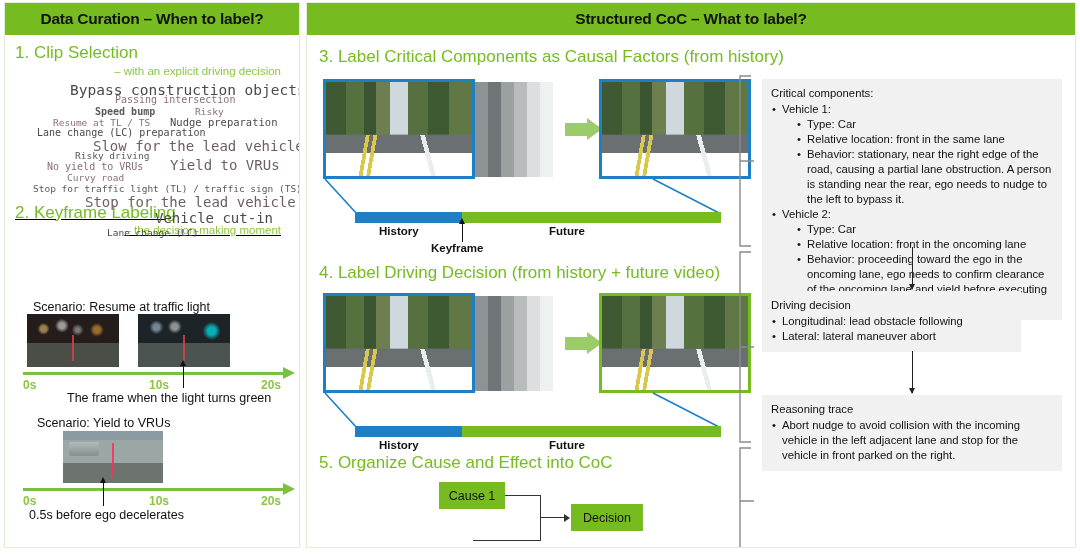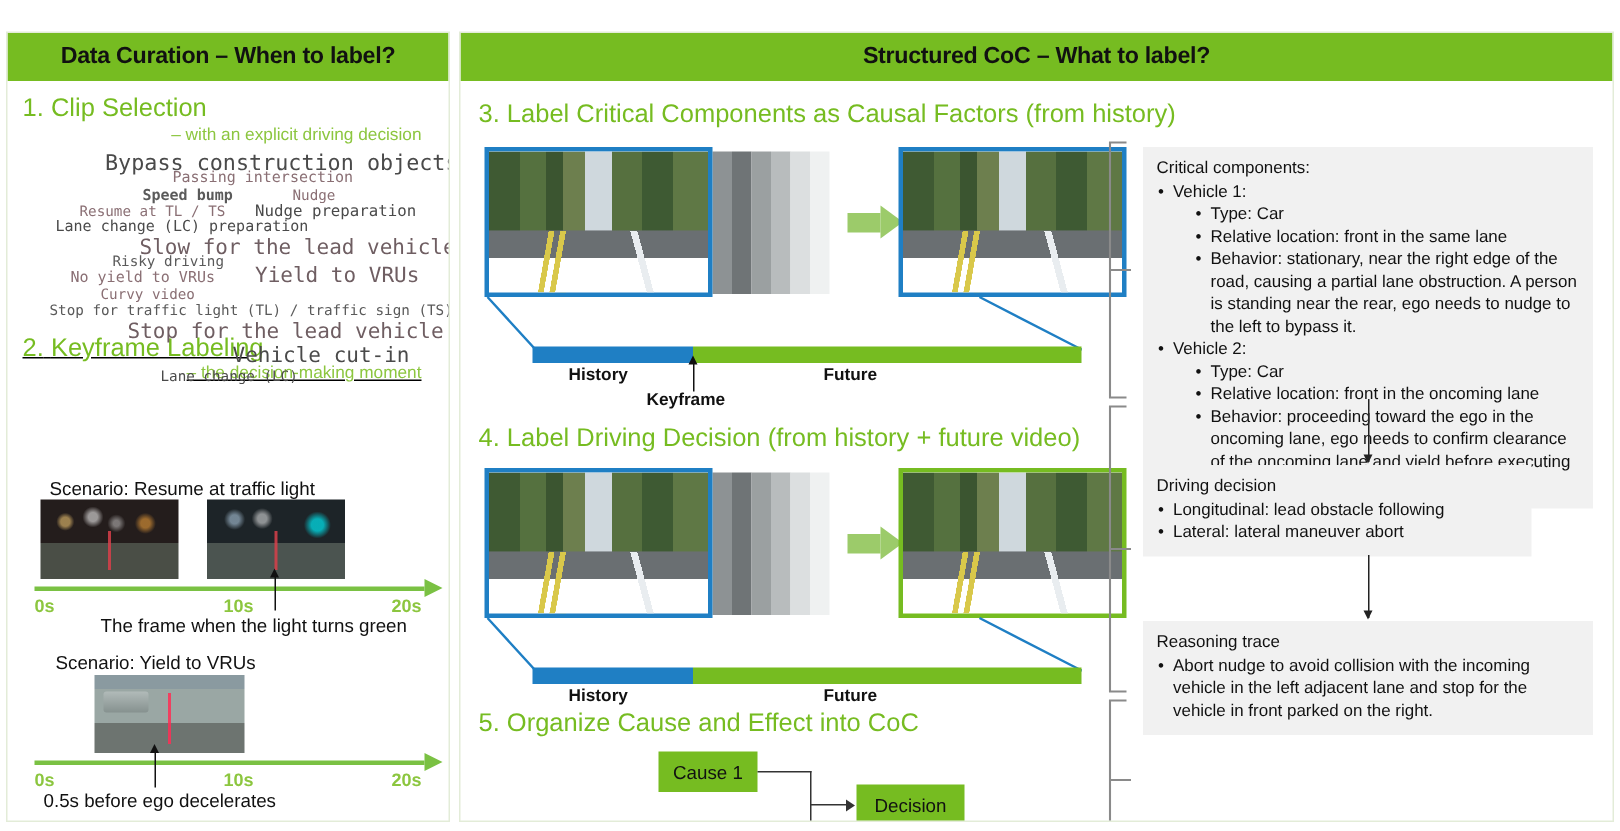--- a/index.html
+++ b/index.html
@@ -2,21 +2,21 @@
 <html><head>
 <meta charset="utf-8">
 <style>
   * { box-sizing: border-box; margin:0; padding:0; }
   html,body{ background:#ffffff; }
   body{
     width:1080px; height:554px;
     font-family:"Liberation Sans", sans-serif;
     position:relative; overflow:hidden;
   }
-  .slide{ position:absolute; inset:0; display:flex; gap:6px; padding:21px 4px 6px 4px; }
+  .slide{ position:absolute; inset:0; display:flex; gap:6px; padding:2px 4px 6px 4px; }
 
   .panel{
     border:1px solid #e3ecd8;
     background:#fff;
     position:relative;
     overflow:hidden;
   }
   .panel-left{ width:296px; flex:0 0 296px; }
   .panel-right{ flex:1 1 auto; }
 
@@ -204,29 +204,29 @@
     <div style="padding:8px 10px 0 10px;">
       <div class="section-title">
         <span class="num">1.</span>
         <span>Clip Selection</span>
       </div>
       <div class="subtitle">– with an explicit driving decision</div>
       <div class="wordcloud" id="wordcloud">
           <span style="left: 55px; top: 0px; font-size: 14.5px; color: rgb(74, 74, 74);">Bypass construction objects</span>
           <span style="left: 100px; top: 12px; font-size: 10px; color: rgb(138, 111, 116);">Passing intersection</span>
           <span style="left: 80px; top: 24px; font-size: 10px; color: rgb(90, 90, 90); font-weight: bold;">Speed bump</span>
-          <span style="left: 180px; top: 24px; font-size: 9.5px; color: rgb(138, 111, 116);">Nudge</span>
+          <span style="left: 180px; top: 24px; font-size: 9.5px; color: rgb(138, 111, 116);">Risky</span>
           <span style="left: 38px; top: 35px; font-size: 9.5px; color: rgb(138, 111, 116);">Resume at TL / TS</span>
           <span style="left: 155px; top: 34px; font-size: 10.5px; color: rgb(74, 74, 74);">Nudge preparation</span>
           <span style="left: 22px; top: 45px; font-size: 10px; color: rgb(74, 74, 74);">Lane change (LC) preparation</span>
           <span style="left: 78px; top: 56px; font-size: 14px; color: rgb(111, 94, 98);">Slow for the lead vehicle</span>
           <span style="left: 60px; top: 68px; font-size: 9.5px; color: rgb(90, 90, 90);">Risky driving</span>
           <span style="left: 32px; top: 79px; font-size: 10px; color: rgb(138, 111, 116);">No yield to VRUs</span>
           <span style="left: 155px; top: 75px; font-size: 14px; color: rgb(111, 94, 98);">Yield to VRUs</span>
-          <span style="left: 52px; top: 90px; font-size: 9.5px; color: rgb(138, 111, 116);">Curvy video</span>
+          <span style="left: 52px; top: 90px; font-size: 9.5px; color: rgb(138, 111, 116);">Curvy road</span>
           <span style="left: 18px; top: 101px; font-size: 9.5px; color: rgb(90, 90, 90);">Stop for traffic light (TL) / traffic sign (TS)</span>
           <span style="left: 70px; top: 112px; font-size: 14px; color: rgb(111, 94, 98);">Stop for the lead vehicle</span>
           <span style="left: 140px; top: 128px; font-size: 14px; color: rgb(74, 74, 74);">Vehicle cut-in</span>
           <span style="left: 92px; top: 145px; font-size: 9.5px; color: rgb(74, 74, 74);">Lane change (LC)</span>
         </div>
     </div>
 
     <div style="padding:2px 10px 0 10px;text-decoration:underline;">
       <div class="section-title">
         <span class="num">2.</span>

